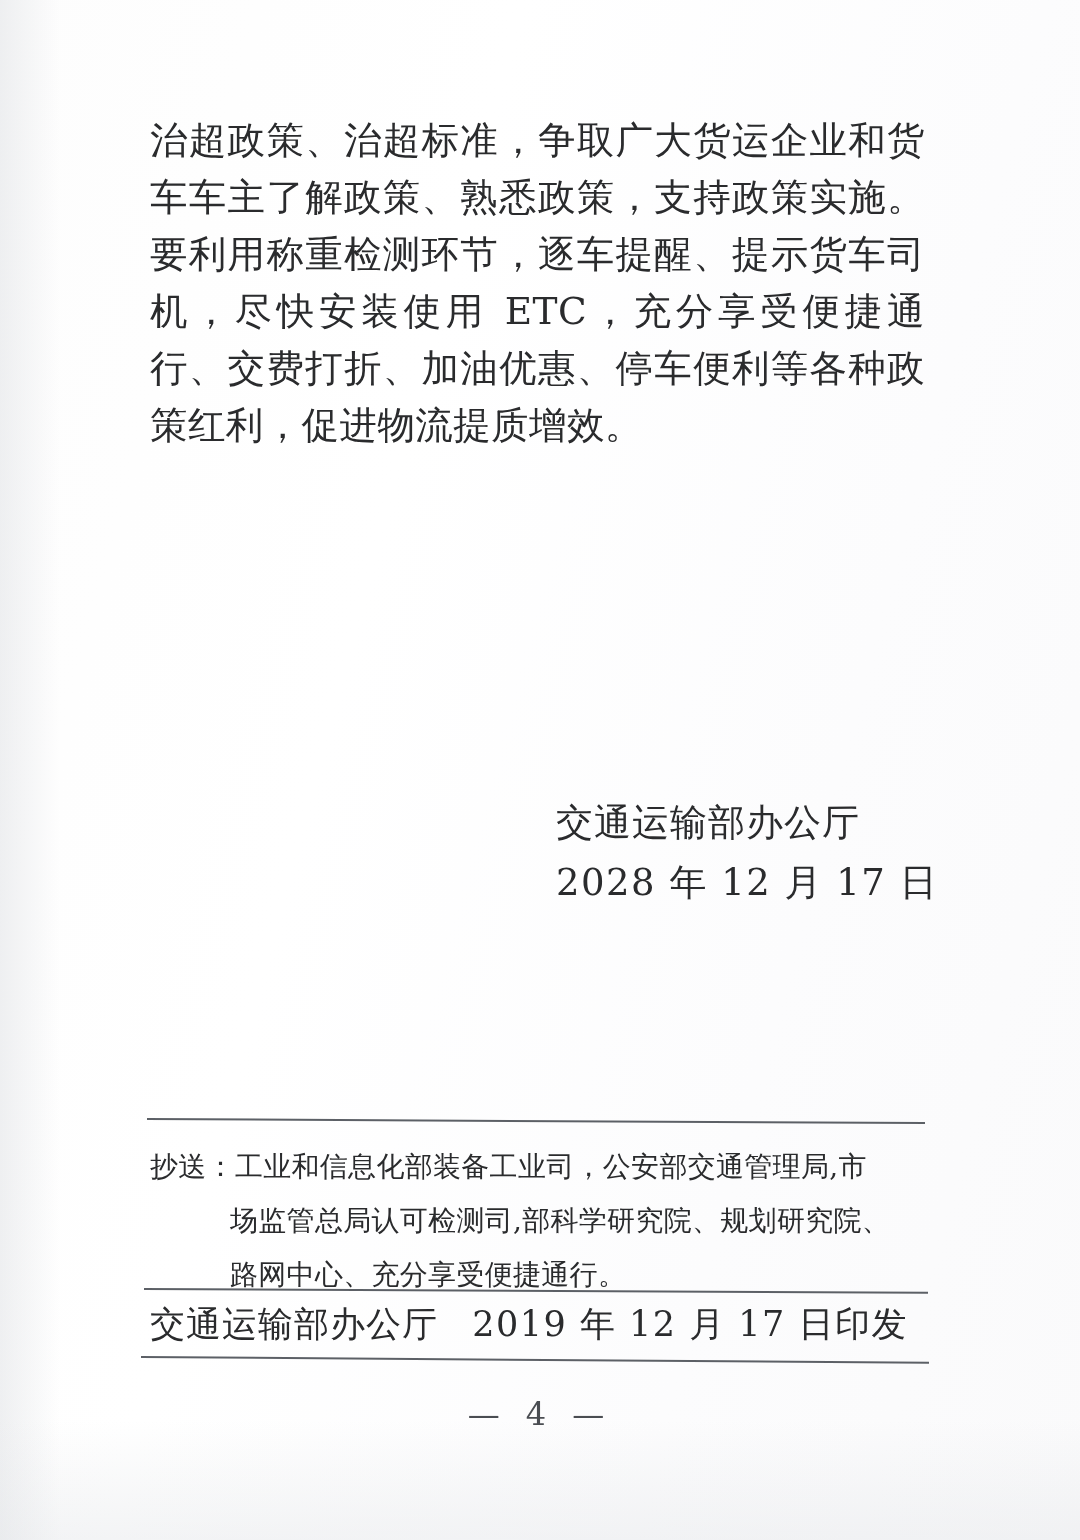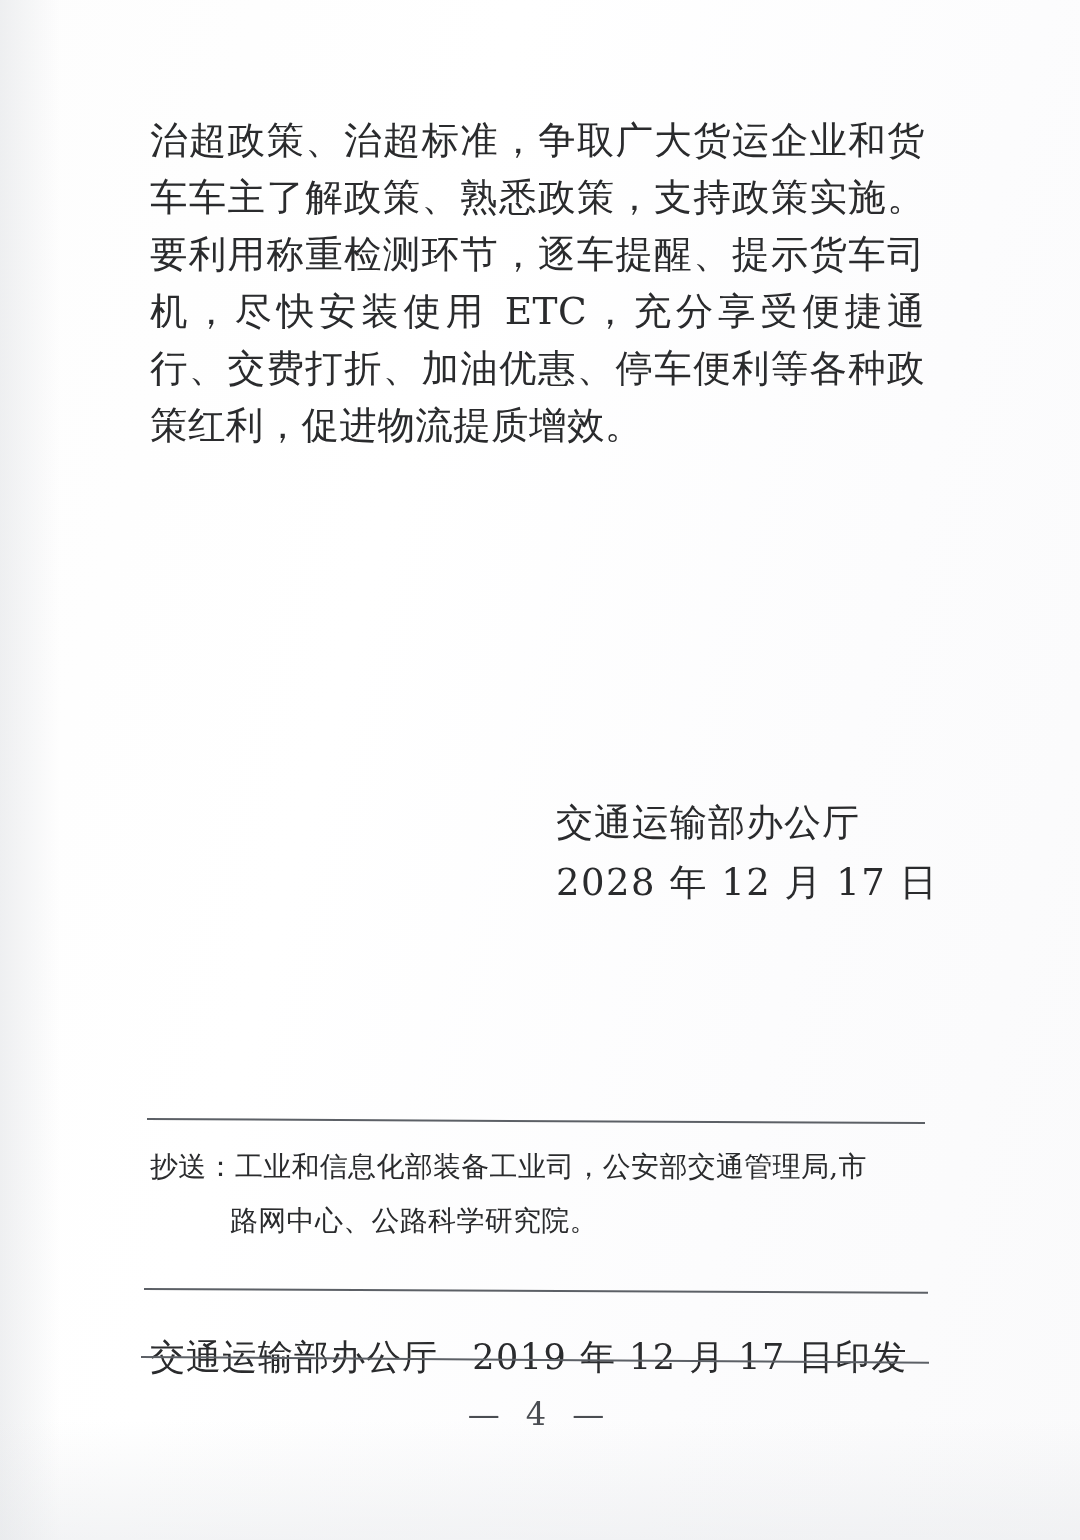--- a/index.html
+++ b/index.html
@@ -140,21 +140,20 @@
     justify-content: space-between;
     align-items: baseline;
     font-size: 35px;
     color: #2a2b2d;
     letter-spacing: 1px;
     font-weight: 500;
   }
   .issue-row .issue-date {
     letter-spacing: 1.5px;
     padding-right: 22px;
-    margin-top: 33px;
   }
 
   .page-number {
     position: absolute;
     left: 0;
     top: 1395px;
     width: 1080px;
     text-align: center;
     font-size: 32px;
     color: #4a4d52;
@@ -176,21 +175,22 @@
   <div class="signature">
     <div class="sig-issuer">交通运输部办公厅</div>
     <div class="sig-date">2028 年 12 月 17 日</div>
   </div>
 
   <div class="footer">
     <hr class="rule rule-top">
 
     <div class="cc-block">
       <div class="cc-line">抄送：工业和信息化部装备工业司，公安部交通管理局,市</div>
-      <div class="cc-line hang">路网中心、公路科学研究院。</div>
+      <div class="cc-line hang">场监管总局认可检测司,部科学研究院、规划研究院、</div>
+      <div class="cc-line hang">路网中心、充分享受便捷通行。</div>
     </div>
 
     <hr class="rule rule-mid">
 
     <div class="issue-row">
       <span class="issue-office">交通运输部办公厅</span>
       <span class="issue-date">2019 年 12 月 17 日印发</span>
     </div>
 
     <hr class="rule rule-bottom">

